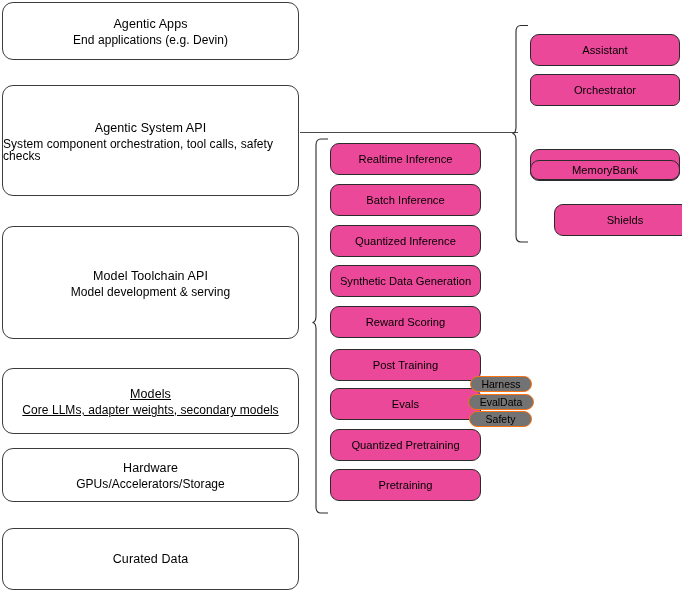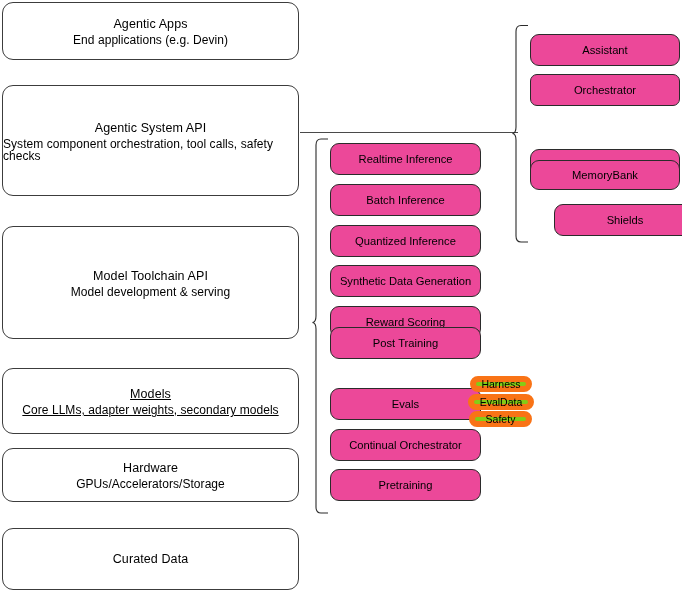--- a/index.html
+++ b/index.html
@@ -59,23 +59,23 @@
     font-size: 11.2px;
     line-height: 14px;
     color: #000000;
     text-align: center;
   }
 
   
   .pill {
     position: absolute;
     box-sizing: border-box;
-    border: 6px solid #f97316;
+    border: 1px solid #f97316;
     border-radius: 999px;
-    background: #84cc16;
+    background: #737373;
     display: flex;
     align-items: center;
     justify-content: center;
     font-size: 10.5px;
     line-height: 12px;
     color: #000000;
     z-index: 6;
   }
 
   
@@ -143,37 +143,37 @@
   <div class="item-box" style="left:330px; top:143px; width:151px; height:32px;">Realtime Inference</div>
 
   <div class="item-box" style="left:330px; top:184px; width:151px; height:32px;">Batch Inference</div>
 
   <div class="item-box" style="left:330px; top:225px; width:151px; height:32px;">Quantized Inference</div>
 
   <div class="item-box" style="left:330px; top:265px; width:151px; height:32px;">Synthetic Data Generation</div>
 
   <div class="item-box" style="left:330px; top:306px; width:151px; height:32px;">Reward Scoring</div>
 
-  <div class="item-box" style="left:330px; top:327px; width:151px; height:32px;">Post Training</div>
+  <div class="item-box" style="left:330px; top:349px; width:151px; height:32px;">Post Training</div>
 
   <div class="item-box" style="left:330px; top:388px; width:151px; height:32px;">Evals</div>
 
-  <div class="item-box" style="left:330px; top:429px; width:151px; height:32px;">Continual Orchestrator</div>
+  <div class="item-box" style="left:330px; top:429px; width:151px; height:32px;">Quantized Pretraining</div>
 
   <div class="item-box" style="left:330px; top:469px; width:151px; height:32px;">Pretraining</div>
 
   <div class="pill" style="left:470px; top:376px; width:62px; height:16px;">Harness</div>
 
   <div class="pill" style="left:468px; top:394px; width:66px; height:16px;">EvalData</div>
 
   <div class="pill" style="left:469px; top:411px; width:63px; height:16px;">Safety</div>
 
   <div class="item-box" style="left:530px; top:34px; width:150px; height:32px;">Assistant</div>
 
   <div class="item-box" style="left:530px; top:74px; width:150px; height:32px;border-radius:7px;">Orchestrator</div>
 
   <div class="item-box" style="left:530px; top:117px; width:150px; height:32px;margin-top:32px;">PromptStore</div>
 
-  <div class="item-box" style="left:530px; top:160px; width:150px; height:30px;">MemoryBank</div>
+  <div class="item-box" style="left:530px; top:160px; width:150px; height:20px;">MemoryBank</div>
 
   <div class="item-box" style="left:554px; top:204px; width:142px; height:32px;">Shields</div>
 
 </div>
 
 </body></html>

